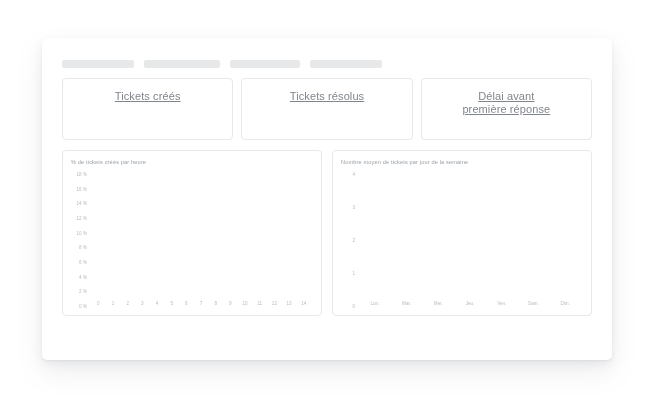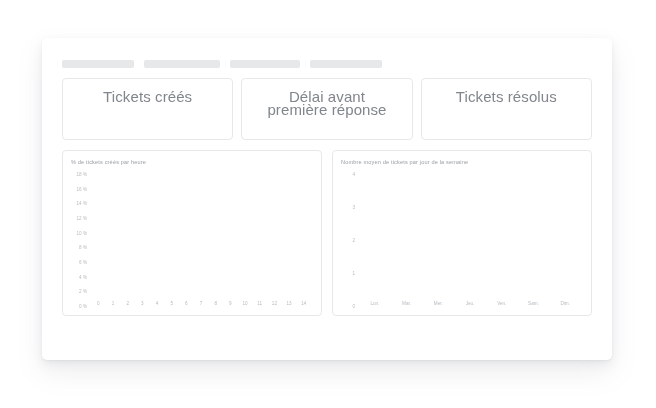--- a/index.html
+++ b/index.html
@@ -68,26 +68,27 @@
   .kpi-card {
     flex: 1 1 0;
     background: #ffffff;
     border: 1px solid #e6e8ea;
     border-radius: 4px;
     box-sizing: border-box;
     padding-top: 11px;
     text-align: center;
   }
   .kpi-title {
-    font-size: 15px;
+    font-size: 11px;
     line-height: 13px;
     color: #80868c;
     letter-spacing: 0.1px;
     padding: 0 6px;
     white-space: pre-line;
+    text-decoration: underline;
   }
 
   
   .charts-row {
     display: flex;
     gap: 10px;
     margin-top: 10px;
     height: 166px;
   }
   .chart-panel {
@@ -172,25 +173,25 @@
         <div class="placeholder-bar ph-1"></div>
         <div class="placeholder-bar ph-2"></div>
         <div class="placeholder-bar ph-3"></div>
       </div>
 
       <div class="kpi-row">
         <div class="kpi-card">
           <div class="kpi-title">Tickets créés</div>
         </div>
         <div class="kpi-card">
+          <div class="kpi-title">Tickets résolus</div>
+        </div>
+        <div class="kpi-card">
           <div class="kpi-title">Délai avant
 première réponse</div>
-        </div>
-        <div class="kpi-card">
-          <div class="kpi-title">Tickets résolus</div>
         </div>
       </div>
 
       <div class="charts-row">
 
         <div class="chart-panel">
           <div class="chart-title">% de tickets créés par heure</div>
           <div class="chart-body">
             <div class="y-axis left-chart">
               <div class="y-tick">18 %</div>

